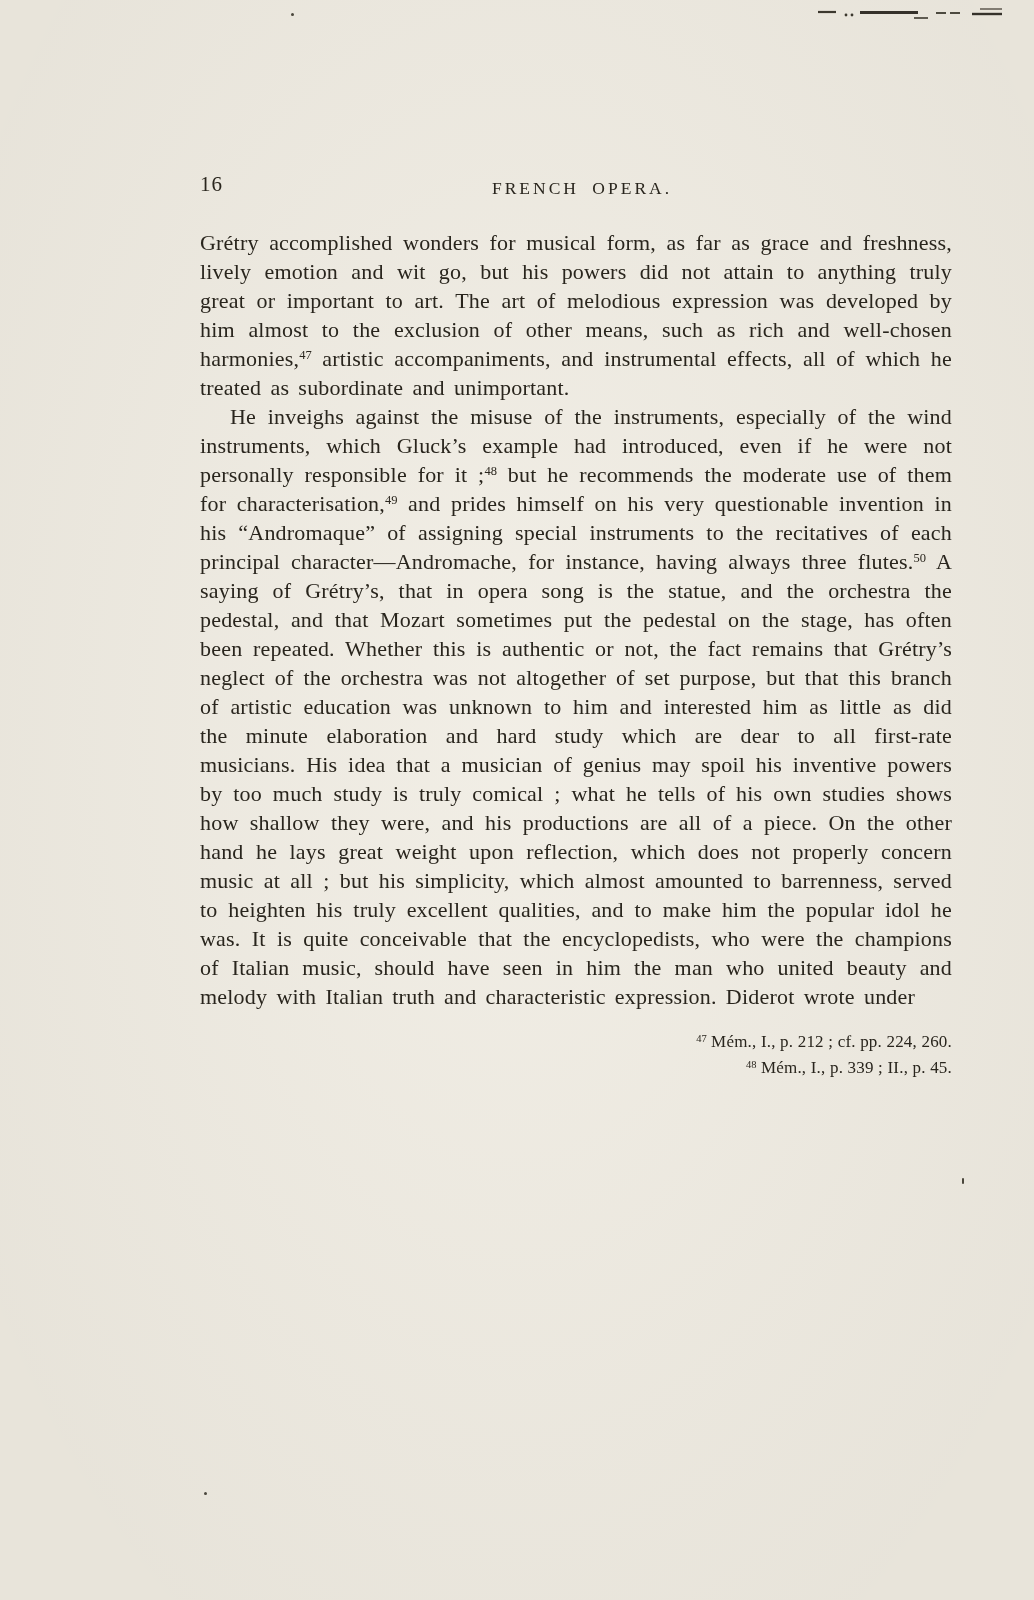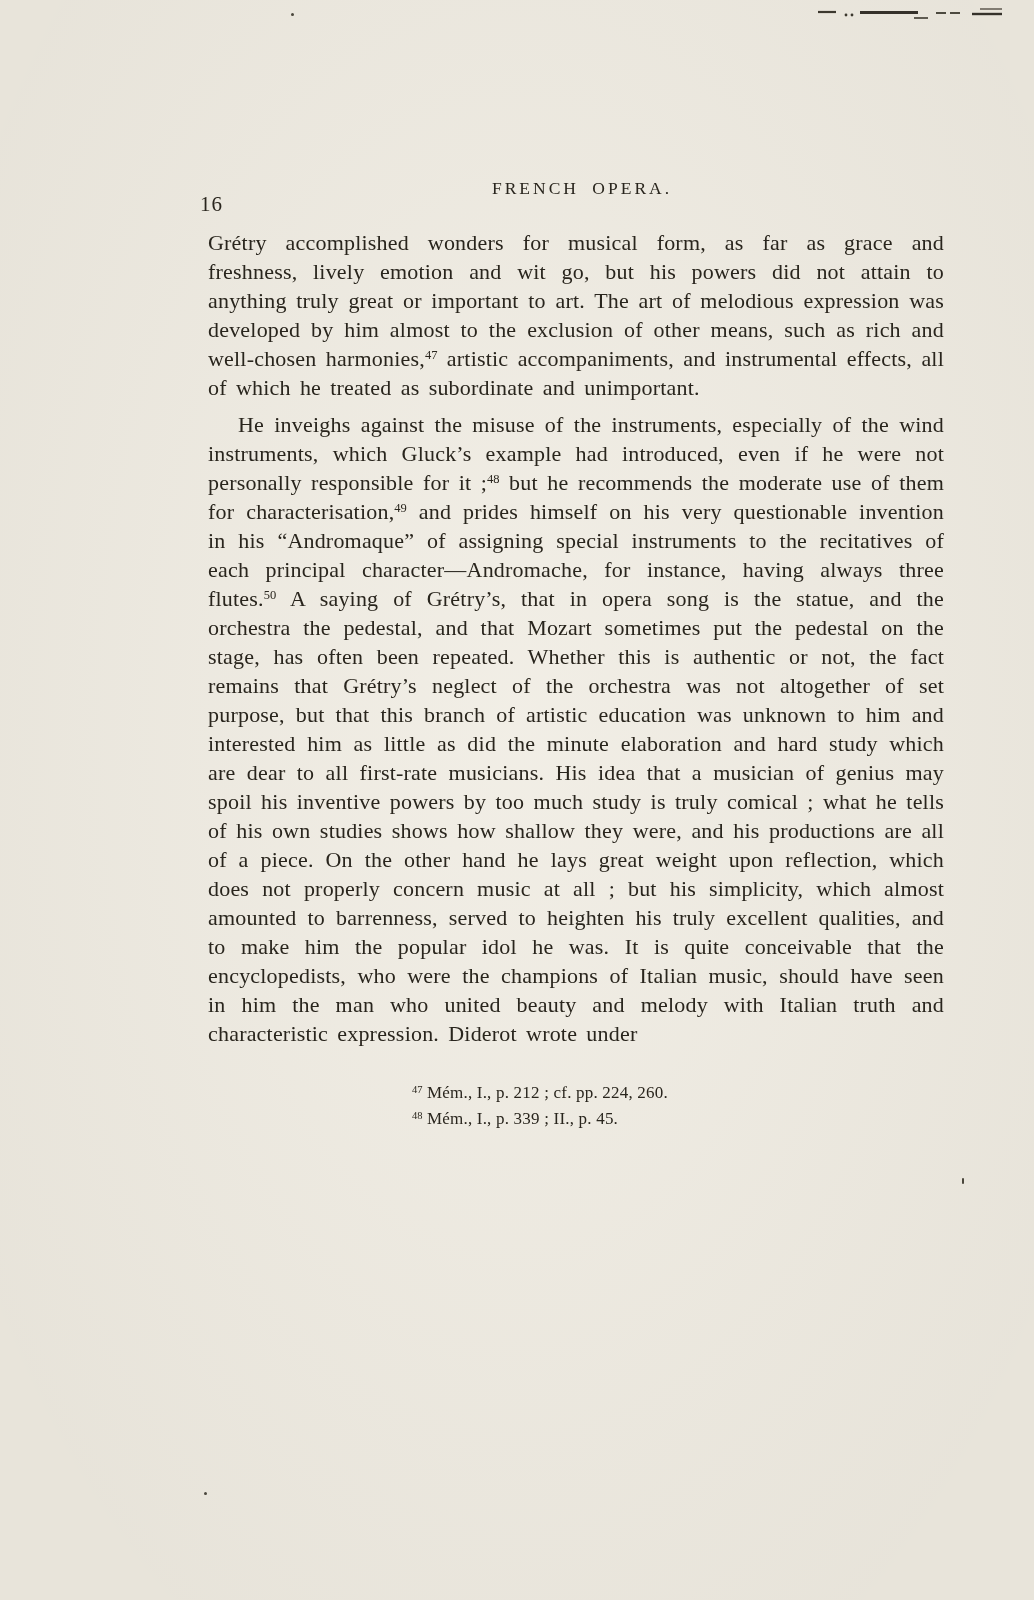--- a/index.html
+++ b/index.html
@@ -46,54 +46,55 @@
     width: 752px;
   }
   .page-header {
     position: relative;
     height: 34px;
     margin-bottom: 22px;
   }
   .page-number {
     position: absolute;
     left: 0;
-    top: 20px;
+    top: 0;
     font-size: 21px;
     letter-spacing: 1px;
   }
   .running-title {
     position: absolute;
     left: 12px;
     right: 0;
     top: 6px;
     text-align: center;
     font-size: 17.5px;
     letter-spacing: 3px;
     word-spacing: 6px;
   }
   .body-text p {
-    margin: 8px;
+    margin: 0;
     font-size: 22px;
     line-height: 29px;
     text-align: justify;
     word-spacing: 3.5px;
     letter-spacing: 0.2px;
   }
   .body-text p.indent { text-indent: 30px; }
   .body-text sup, .footnotes sup {
     font-size: 12.5px;
     line-height: 0;
     vertical-align: baseline;
     position: relative;
     top: -7px;
     letter-spacing: 0;
   }
   .footnotes {
-    margin-top: 32px;
+    margin-top: 18px;
     padding-left: 212px;
+    text-align: right;
   }
   .footnote-line {
     font-size: 17px;
     line-height: 26px;
     letter-spacing: 0.2px;
   }
   .footnotes sup { font-size: 10.5px; top: -5px; }
 </style>
 </head>
 <body>

